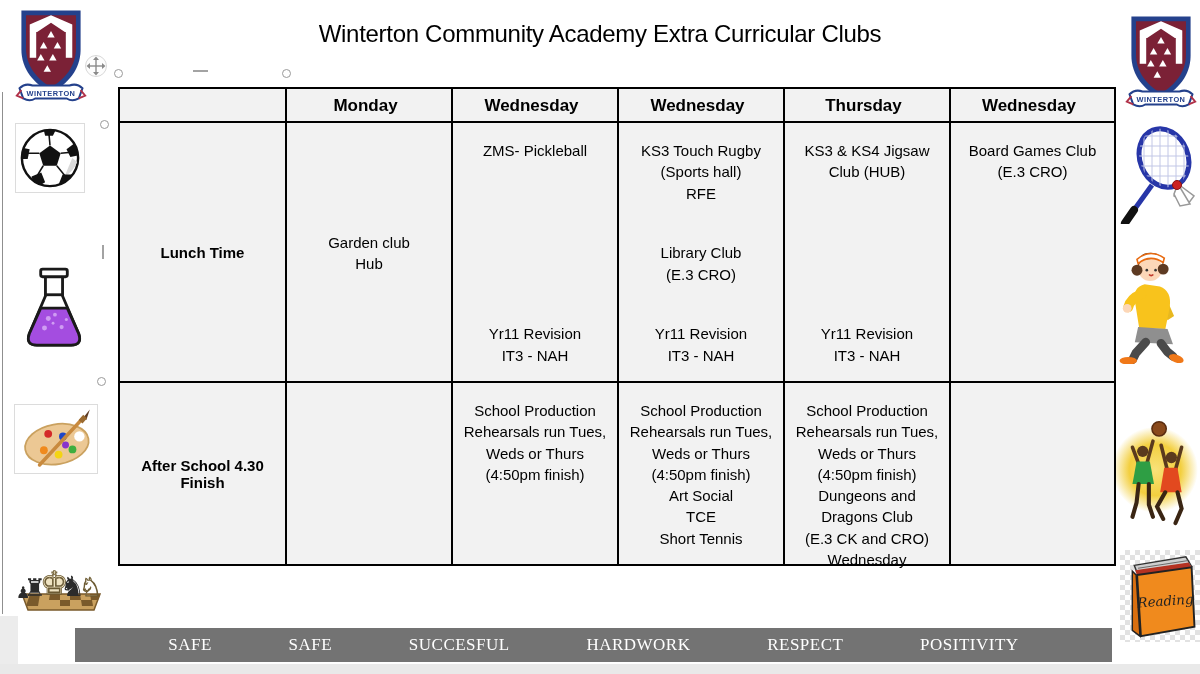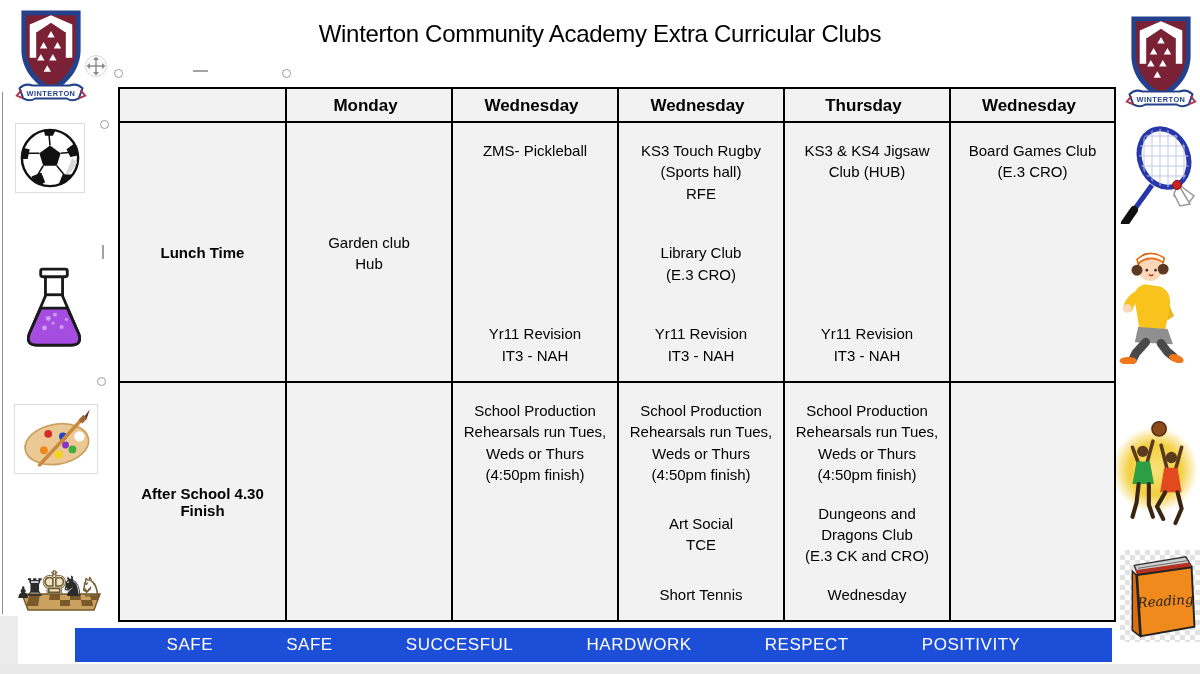--- a/index.html
+++ b/index.html
@@ -14,21 +14,21 @@
 
   
   table.clubs{position:absolute;left:118px;top:87px;border-collapse:collapse;table-layout:fixed;
               background:#f2f2f2;}
   table.clubs th,table.clubs td{border:2px solid #000;vertical-align:middle;box-sizing:border-box;}
   table.clubs thead th{height:34px;font-size:17px;font-weight:bold;text-align:center;padding:2px 16px 0 9px;}
   table.clubs th.row-label{font-size:15px;font-weight:bold;text-align:center;padding:0 21px;}
   .cell{display:flex;flex-direction:column;text-align:center;
         font-size:15px;line-height:1.42;padding:16px 4px 14px;box-sizing:border-box;}
   .cell.r0{height:256px}
-  .cell.r1{height:235px}
+  .cell.r1{height:179px}
   .align-between{justify-content:space-between;}
   .align-top{justify-content:flex-start;}
   .align-center{justify-content:center;}
   .block{white-space:pre-line;}
 
   
   .values-banner{position:absolute;left:75px;top:628px;width:1037px;height:34px;
                  display:flex;align-items:center;justify-content:space-around;
                  padding:0 55px;box-sizing:border-box;color:#fff;font-size:17px;letter-spacing:0.5px;}
 
@@ -358,21 +358,21 @@
               <div class="block">Wednesday</div>
             </div>
           </td>
           <td>
             <div class="cell align-top r1"></div>
           </td>
         </tr>
       </tbody>
   </table>
 
-  <div class="values-banner" style="background: #1d4ed8;">
+  <div class="values-banner" style="background: #737373; font-family: Liberation Serif, serif;">
       <span>SAFE</span>
       <span>SAFE</span>
       <span>SUCCESFUL</span>
       <span>HARDWORK</span>
       <span>RESPECT</span>
       <span>POSITIVITY</span>
     </div>
 
   <div class="bottom-strip"></div>
   <div class="left-corner"></div>

